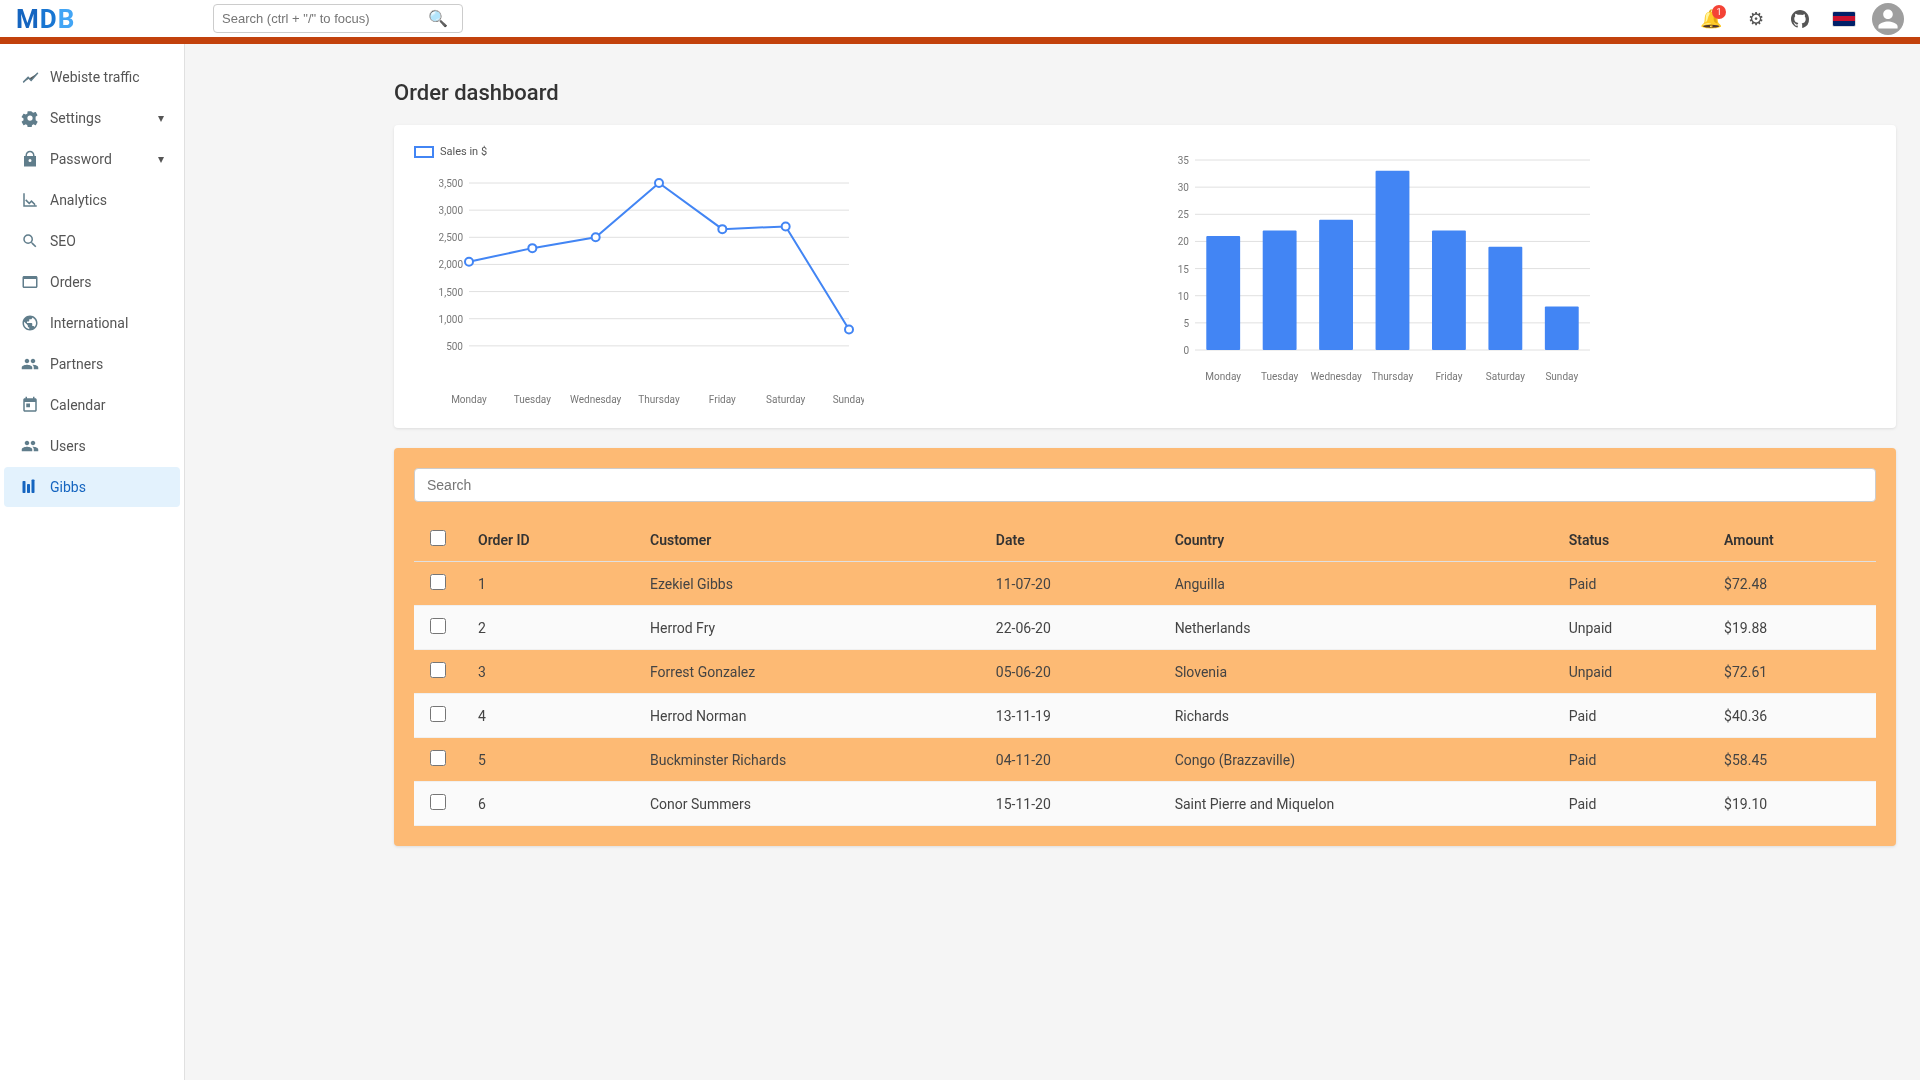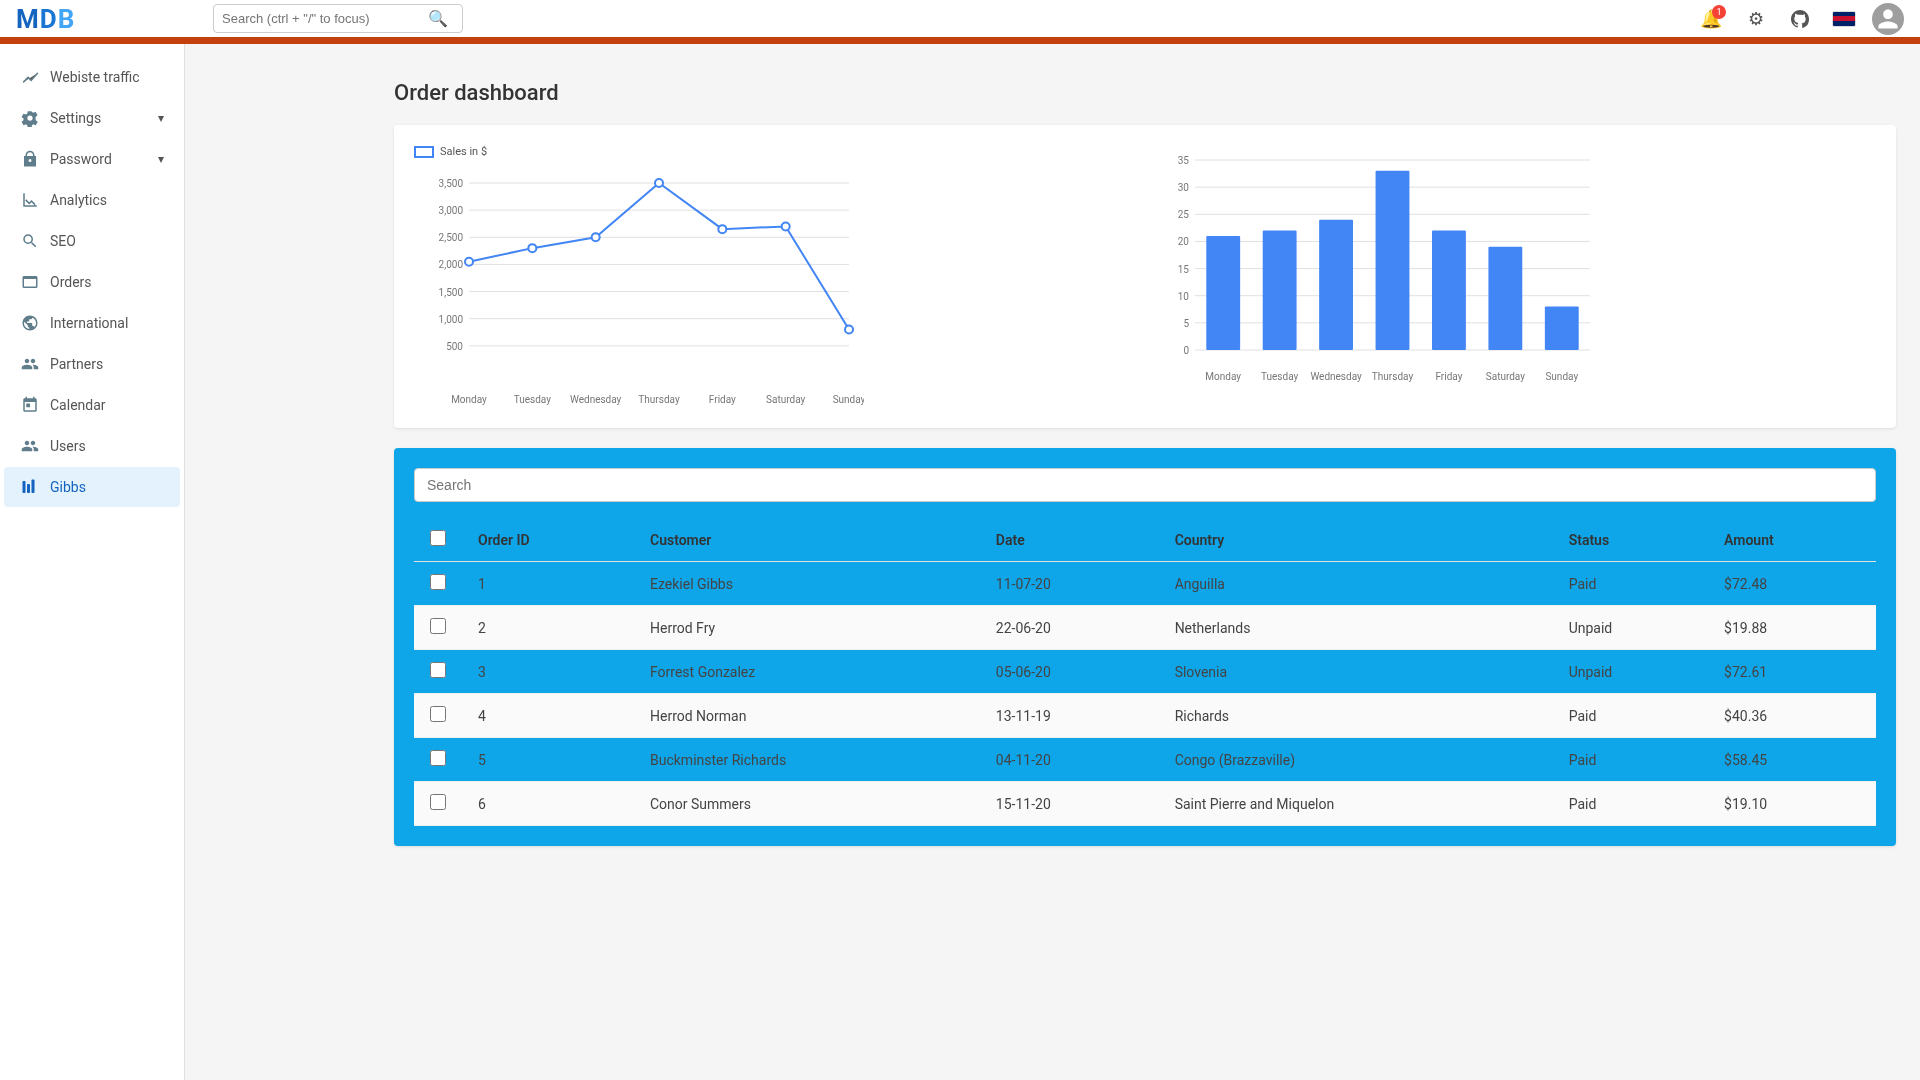--- a/index.html
+++ b/index.html
@@ -212,21 +212,21 @@
       padding: 8px 12px;
       border: 1px solid #ccc;
       border-radius: 4px;
       font-size: 14px;
       margin-bottom: 16px;
       outline: none;
     }
 
     
     .orders-table-container {
-      background: #0ea5e9;
+      background: #fdba74;
       border-radius: 4px;
       padding: 20px;
       box-shadow: 0 1px 3px rgba(0,0,0,0.1);
     }
 
     table {
       width: 100%;
       border-collapse: collapse;
       font-size: 14px;
     }

